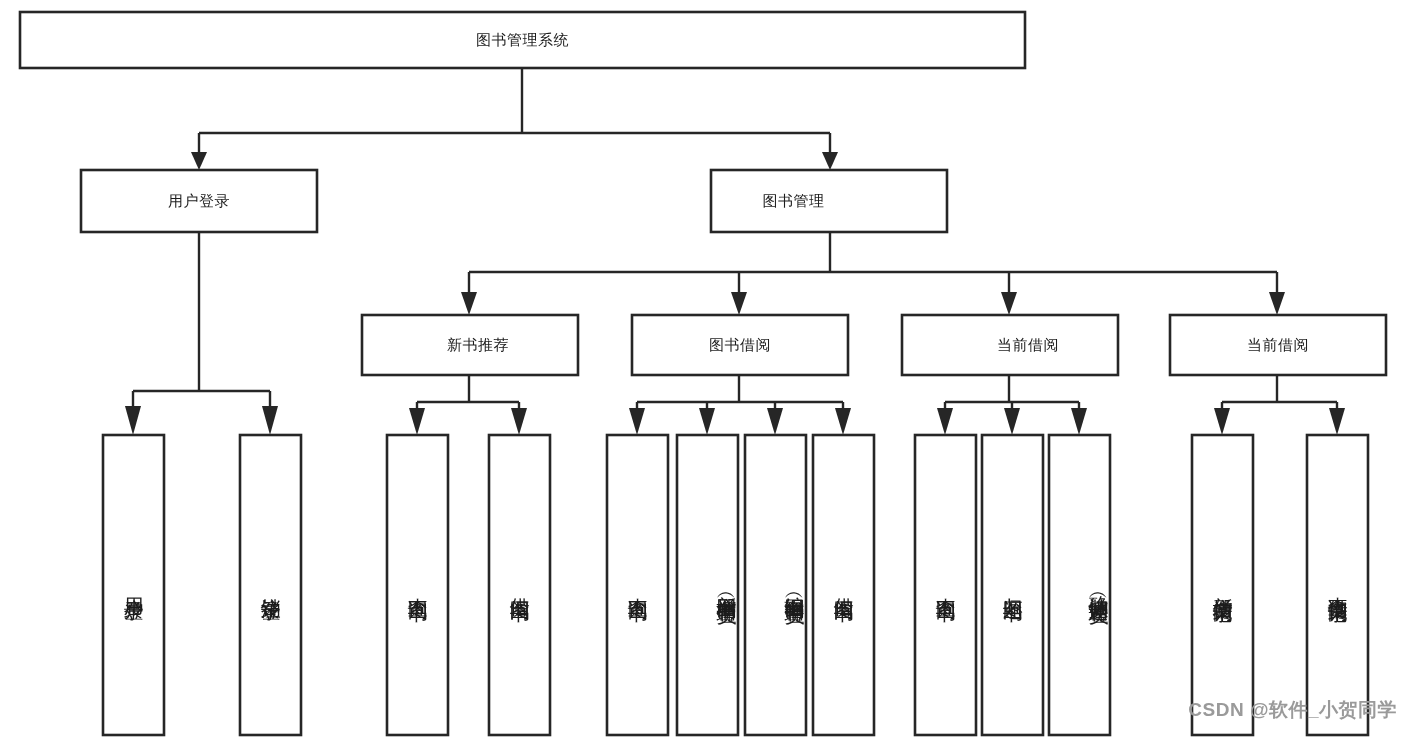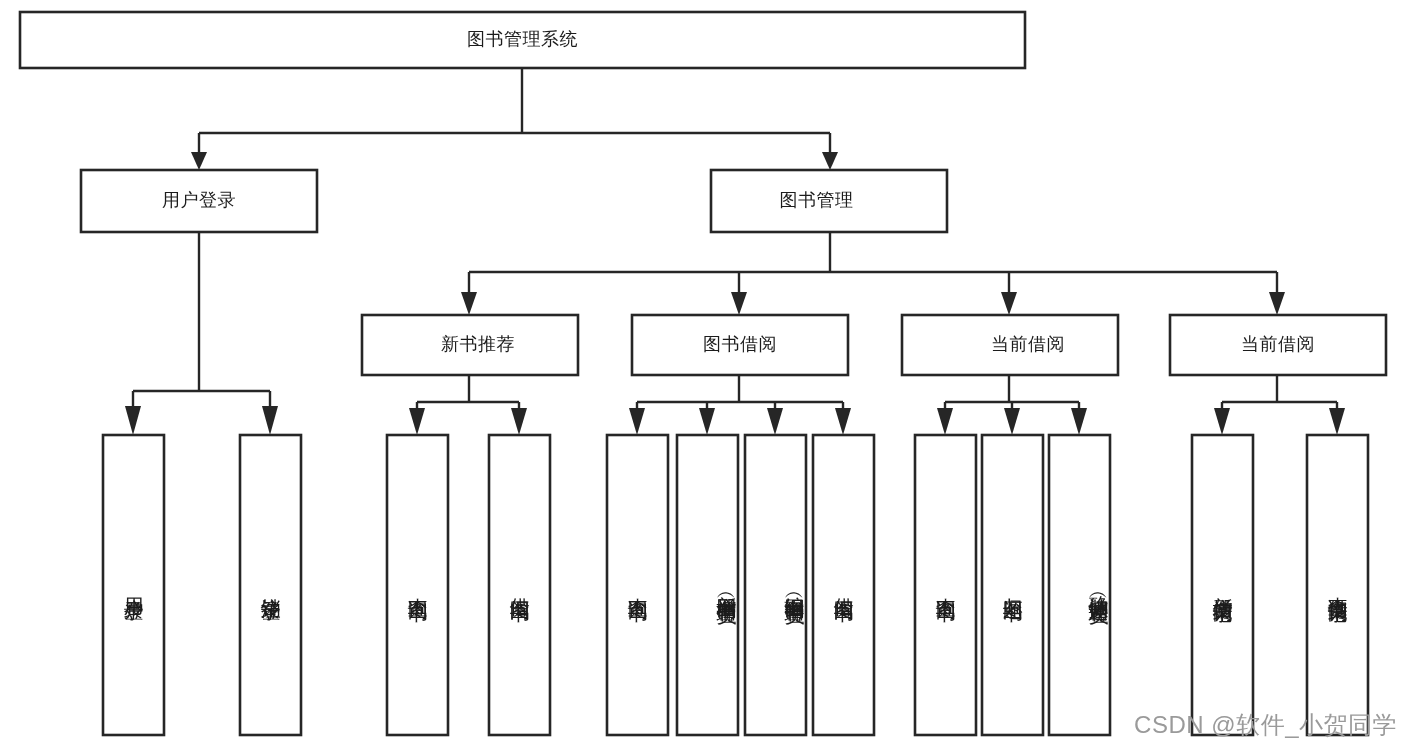--- a/index.html
+++ b/index.html
@@ -45,47 +45,48 @@
     display: flex;
     align-items: center;
     justify-content: center;
     color: #1c1c1c;
     text-align: center;
     line-height: 1.18;
     pointer-events: none;
     user-select: none;
   }
   .label-h {
-    font-size: 18px;
+    font-size: 15px;
     letter-spacing: 0.5px;
     text-align: right;
   }
   .label-v {
     writing-mode: vertical-rl;
     text-orientation: upright;
     font-size: 20px;
     letter-spacing: 1.5px;
     align-items: flex-start;
     justify-content: center;
     padding-top: 4px;
     box-sizing: border-box;
   }
   .label-v.v-center {
     align-items: center;
     padding-top: 0;
   }
   .watermark {
     position: absolute;
     right: 8px;
-    bottom: 6px;
-    font-size: 24px;
+    bottom: 24px;
+    font-size: 19px;
     color: #9a9a9a;
     letter-spacing: 0.5px;
     white-space: nowrap;
     user-select: none;
+    font-weight: bold;
   }
 </style>
 </head>
 <body>
 
 <div id="diagram-root">
 
   <svg id="tree-svg" viewBox="0 0 1405 747">
 
     <rect class="node-box" x="20" y="12" width="1005" height="56"></rect>
@@ -173,21 +174,21 @@
     <rect class="node-box" x="1049" y="435" width="61" height="300"></rect>
 
     <rect class="node-box" x="1192" y="435" width="61" height="300"></rect>
     <rect class="node-box" x="1307" y="435" width="61" height="300"></rect>
 
   </svg>
 
   <div class="node-label label-h" style="left:20px; top:12px; width:1005px; height:56px;">图书管理系统</div>
 
   <div class="node-label label-h" style="left:81px; top:170px; width:236px; height:62px;">用户登录</div>
-  <div class="node-label label-h" style="left:711px; top:170px; width:211px; height:62px;">图书管理</div>
+  <div class="node-label label-h" style="left:688px; top:170px; width:211px; height:62px;">图书管理</div>
 
   <div class="node-label label-h" style="left:370px; top:315px; width:216px; height:60px;">新书推荐</div>
   <div class="node-label label-h" style="left:632px; top:315px; width:216px; height:60px;">图书借阅</div>
   <div class="node-label label-h" style="left:902px; top:315px; width:252px; height:60px;">当前借阅</div>
   <div class="node-label label-h" style="left:1170px; top:315px; width:216px; height:60px;">当前借阅</div>
 
   <div class="node-label label-v v-center" style="left:103px; top:435px; width:61px; height:300px;">用户登录</div>
   <div class="node-label label-v v-center" style="left:240px; top:435px; width:61px; height:300px;">注销登录</div>
 
   <div class="node-label label-v v-center" style="left:387px; top:435px; width:61px; height:300px;">查询图书</div>

